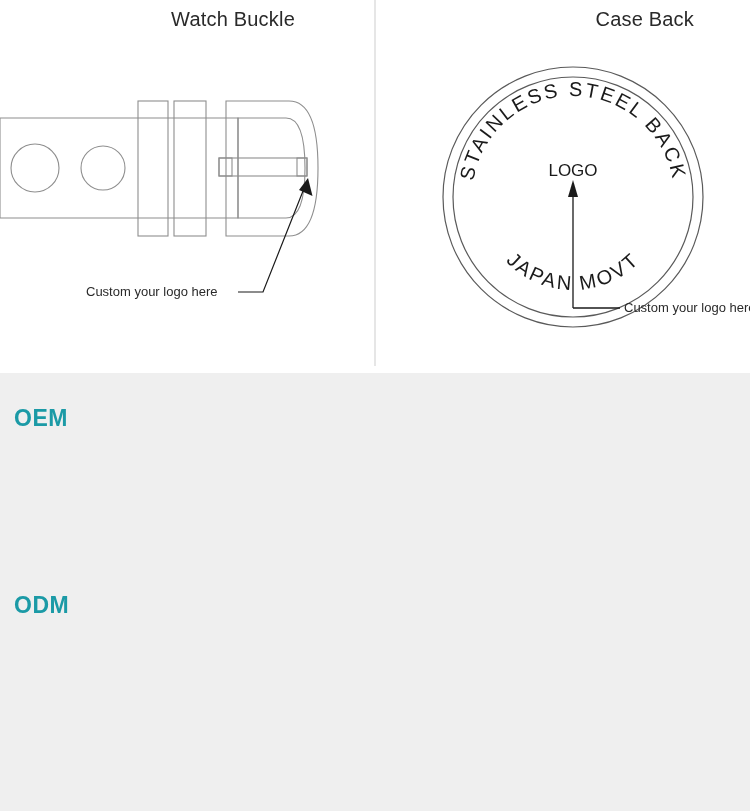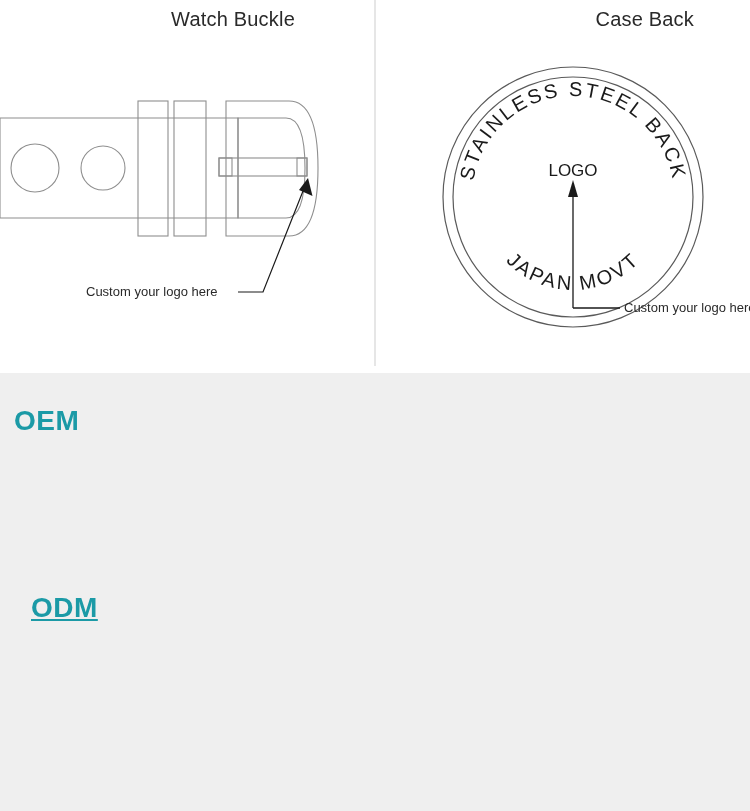--- a/index.html
+++ b/index.html
@@ -24,25 +24,25 @@
     font-family:"Liberation Sans", sans-serif;font-weight:400;letter-spacing:.2px;
     white-space:nowrap;
   }
   .panel-left .panel-title{right:79px;}
   .panel-right .panel-title{right:56px;}
   .drawing{position:absolute;left:0;top:0;width:374px;height:366px;}
 
   
   .flow-section{position:absolute;left:0;top:373px;width:750px;height:438px;background:#efefef;}
   .flow-title{
-    position:absolute;font-size:28px;font-weight:700;color:#1b9aa6;
+    position:absolute;font-size:23px;font-weight:700;color:#1b9aa6;
     font-family:"Liberation Sans", sans-serif;letter-spacing:.5px;
   }
   .flow-title.oem{left:14px;top:32px;}
-  .flow-title.odm{left:31px;top:219px;text-decoration:underline;}
+  .flow-title.odm{left:14px;top:219px;}
   .svg-layer{position:absolute;left:0;top:0;width:750px;height:438px;pointer-events:none;}
   .dtext{font-family:"Liberation Sans", sans-serif;font-size:13px;fill:#2a2a2a;}
 </style>
 </head>
 <body>
 
 <div class="page">
 
   <div class="top-section">
 

